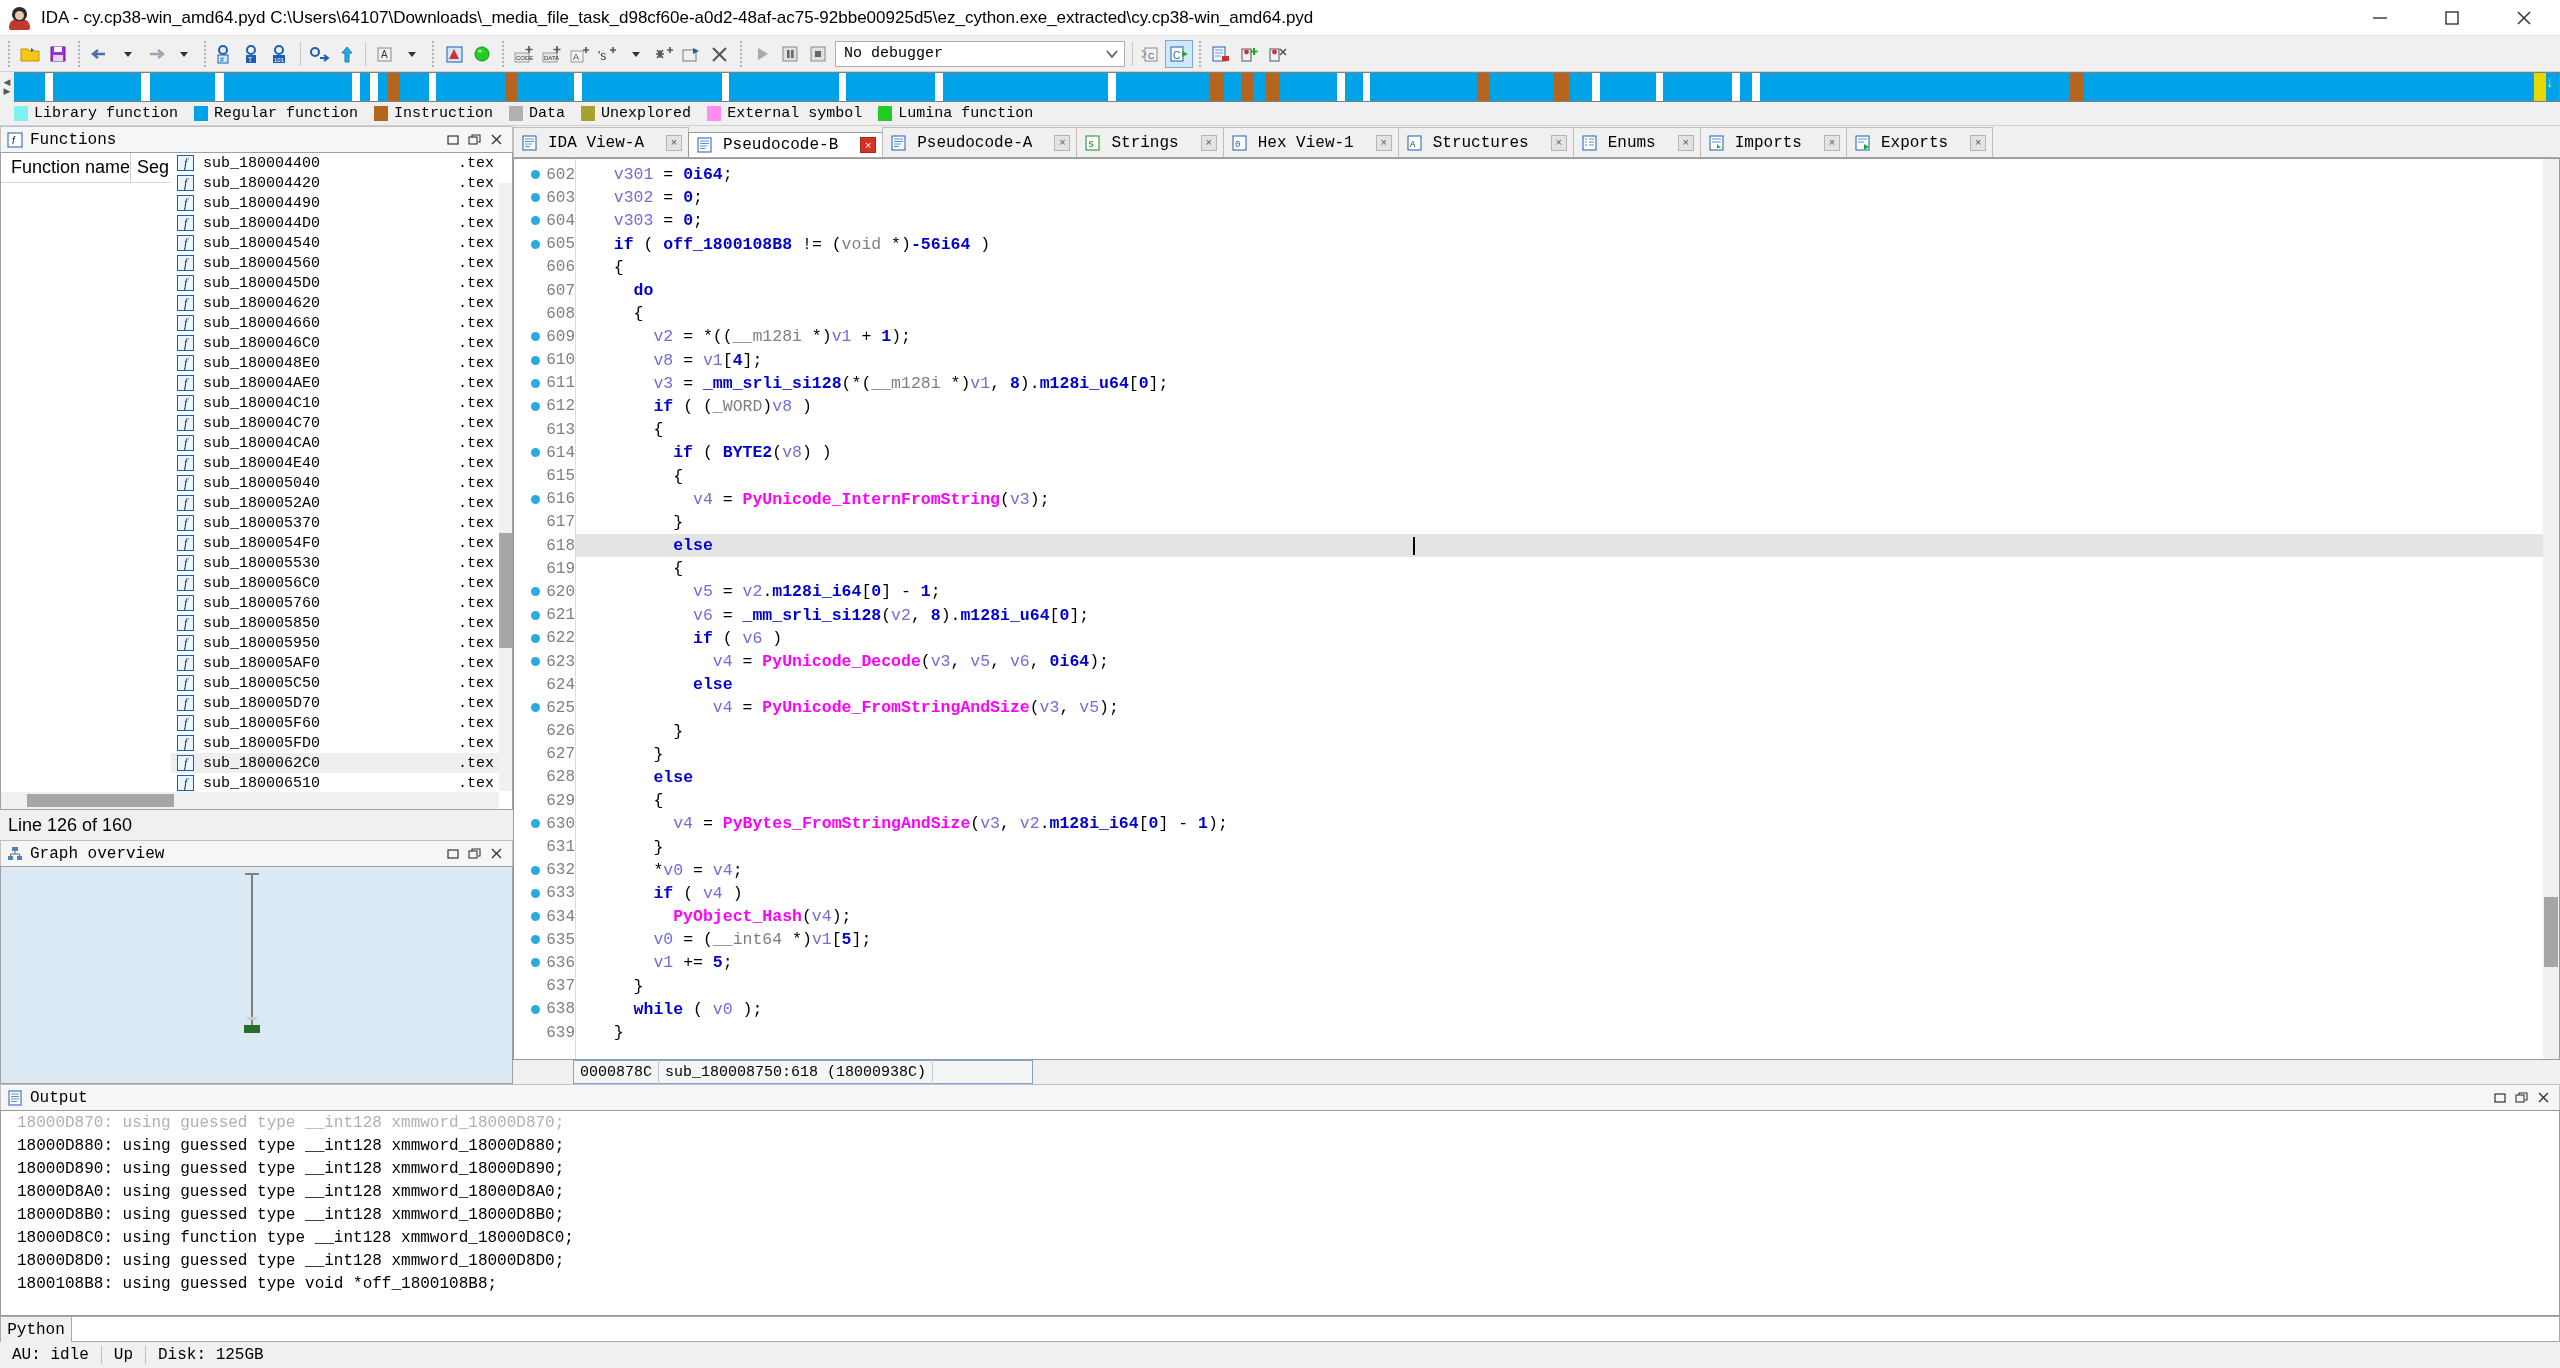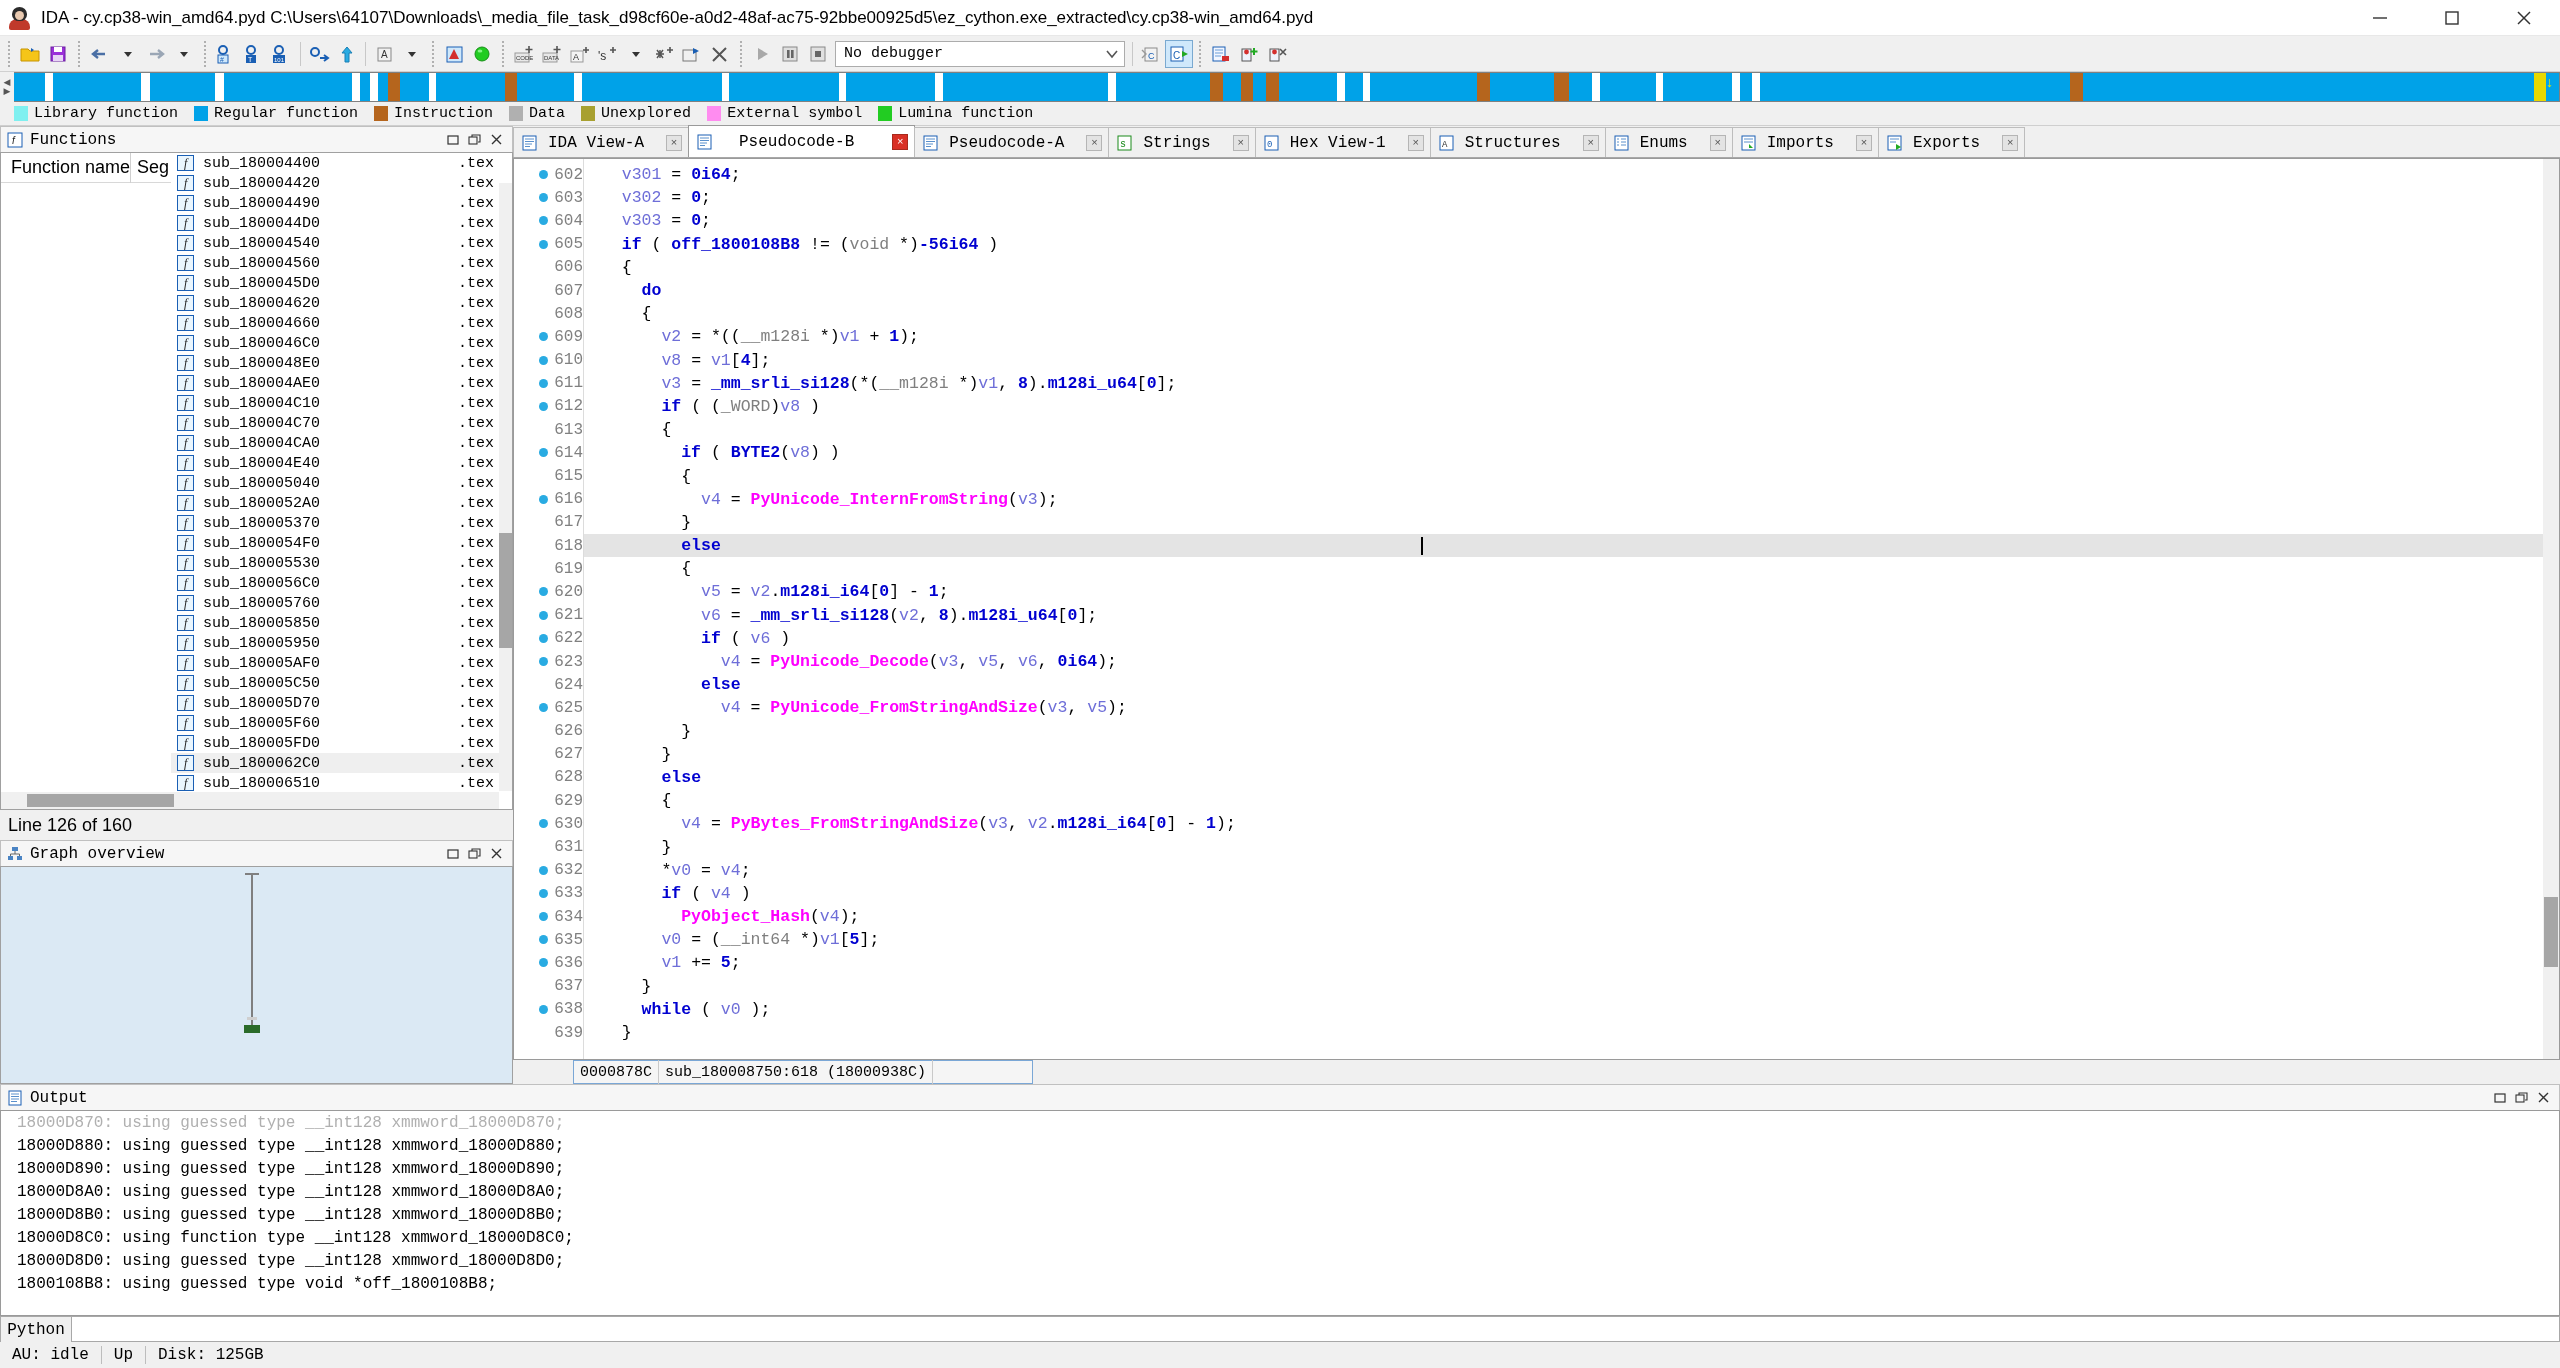--- a/index.html
+++ b/index.html
@@ -148,34 +148,34 @@
   .go-node { position:absolute; background:#2a6b2a; }
 
   
   .tabbar { height: 32px; min-height:32px; display:flex; align-items:flex-end; background:#f0f0f0;
             border-bottom:1px solid #a8a8a8; }
   .tab {
     height: 30px; display:flex; align-items:center; padding: 0 6px 0 8px;
     border:1px solid #bdbdbd; border-bottom:none; background:#f0f0f0; margin-right:-1px;
     font-size:16px; font-family:"Liberation Mono", monospace; color:#000; white-space:nowrap;
   }
-  .tab.active { background:#ffffff; height:32px; border-color:#9a9a9a;gap:16px; }
+  .tab.active { background:#ffffff; height:25px; border-color:#9a9a9a; }
   .tab .t-ico { width:16px; height:16px; margin-right: 10px; flex:0 0 auto;}
   .tab .t-label { padding: 0 16px 0 0; }
   .tab .t-close {
     width:16px; height:16px; margin-left:6px; background:#e3e3e3; border:1px solid #b5b5b5;
     display:flex; align-items:center; justify-content:center; font-size:11px; color:#555; line-height:1;
     font-family:"Liberation Sans", sans-serif;
   }
   .tab.active .t-close { background:#d93025; border-color:#a8291c; color:#fff; }
 
   
   .code-area { flex:1 1 auto; display:flex; background:#fff; border:1px solid #9a9a9a; min-height:0; overflow:hidden; position:relative;}
   .code-inner { flex:1 1 auto; display:flex; min-width:0; overflow:hidden;}
-  .gutter { width: 70px; flex:0 0 auto; background:#fff; border-right:1px solid #dcdcdc; padding-top:4px;padding-left:47px;}
+  .gutter { width: 62px; flex:0 0 auto; background:#fff; border-right:1px solid #dcdcdc; padding-top:4px;padding-left:47px;}
   .g-row { height:23.2px; display:flex; align-items:center; justify-content:flex-end; }
   .g-dot { width:9px; height:9px; border-radius:50%; background:#29abe2; margin-right:6px; flex:0 0 auto;}
   .g-dot.empty { background:transparent; }
   .g-num { font-size:16px; font-family:"Liberation Mono", monospace; color:#808080; }
   .code-lines { flex:1 1 auto; padding-top:4px; min-width:0; overflow:hidden;}
   .c-row { height:23.2px; display:flex; align-items:center; white-space:pre;
            font-family:"Liberation Mono", monospace; font-size:16.5px; padding-left:18px; }
   .c-row.hl { background:#e4e4e4; }
   .c-row .caret { display:inline-block; width:2px; height:18px; background:#000; margin-left:2px;}
   .kw   { color:#0000d0; font-weight:bold; }

